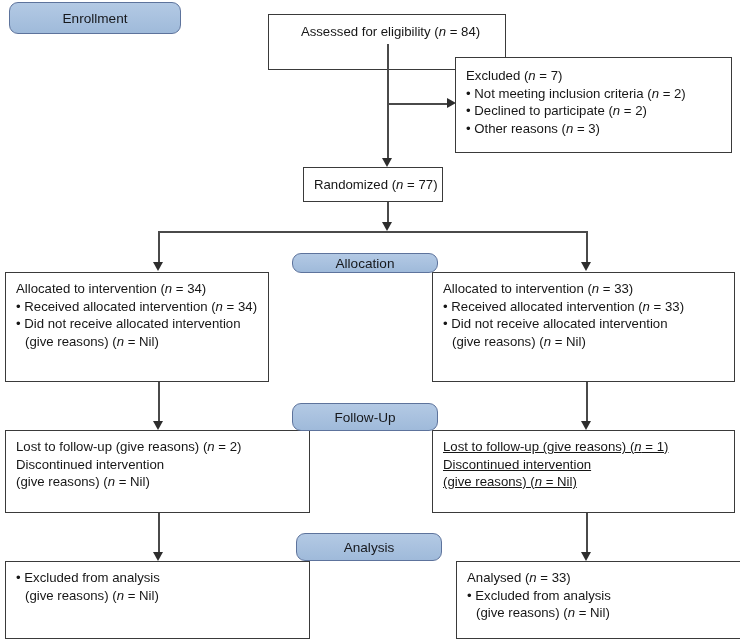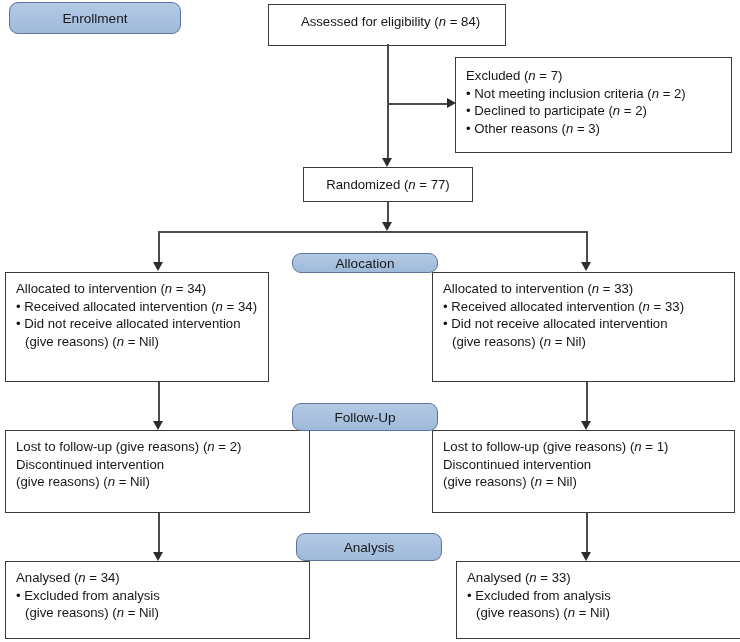--- a/index.html
+++ b/index.html
@@ -75,38 +75,38 @@
 </style>
 </head>
 <body>
 
 <div id="diagram">
 
   <div class="pill" style="left:9px; top:2px; width:172px; height:32px;">
     <span>Enrollment</span>
   </div>
 
-  <div class="box center" style="left:268px; top:4px; width:238px; height:42px;padding-left:17px;">
+  <div class="box center" style="left:268px; top:14px; width:238px; height:56px;padding-left:17px;">
     <span>Assessed for eligibility (<span class="ital">n</span> = 84)</span>
   </div>
 
   <div class="line vline" style="left:387px; top:44px; width:1.8px; height:115px;"></div>
   <div class="arrowhead arrow-down" style="left:382px; top:158px;"></div>
 
   <div class="line hline" style="left:388px; top:103px; width:60px; height:1.6px;"></div>
   <div class="arrowhead arrow-right" style="left:447px; top:98px;"></div>
 
   <div class="box" style="left:455px; top:57px; width:277px; height:96px; padding-top:9px;">
     <span class="bullet-line">Excluded  (<span class="ital">n</span> = 7)</span>
     <span class="bullet-line">• Not meeting inclusion criteria (<span class="ital">n</span> = 2)</span>
     <span class="bullet-line">• Declined to participate (<span class="ital">n</span> = 2)</span>
     <span class="bullet-line">• Other reasons (<span class="ital">n</span> = 3)</span>
   </div>
 
-  <div class="box center" style="left:303px; top:167px; width:170px; height:35px;">
+  <div class="box center" style="left:303px; top:167px; width:140px; height:35px;">
     <span>Randomized (<span class="ital">n</span> = 77)</span>
   </div>
 
   <div class="line vline" style="left:387px; top:202px; width:1.8px; height:22px;"></div>
   <div class="arrowhead arrow-down" style="left:382px; top:222px;"></div>
 
   <div class="line hline" style="left:158px; top:231px; width:430px; height:1.8px;"></div>
 
   <div class="line vline" style="left:158px; top:231px; width:1.8px; height:32px;"></div>
   <div class="arrowhead arrow-down" style="left:153px; top:262px;"></div>
@@ -141,38 +141,37 @@
   <div class="pill" style="left:292px; top:403px; width:146px; height:28px;">
     <span>Follow-Up</span>
   </div>
 
   <div class="box" style="left:5px; top:430px; width:305px; height:83px;">
     <span class="bullet-line">Lost to follow-up (give reasons) (<span class="ital">n</span> = 2)</span>
     <span class="bullet-line">Discontinued intervention</span>
     <span class="bullet-line">(give reasons) (<span class="ital">n</span> = Nil)</span>
   </div>
 
-  <div class="box" style="left:432px; top:430px; width:303px; height:83px;">
+  <div class="box" style="left:432px; top:430px; width:303px; height:83px;text-decoration:underline;">
     <span class="bullet-line">Lost to follow-up (give reasons) (<span class="ital">n</span> = 1)</span>
     <span class="bullet-line">Discontinued intervention</span>
     <span class="bullet-line">(give reasons) (<span class="ital">n</span> = Nil)</span>
   </div>
 
   <div class="line vline" style="left:158px; top:513px; width:1.8px; height:43px;"></div>
   <div class="arrowhead arrow-down" style="left:153px; top:552px;"></div>
 
   <div class="line vline" style="left:586px; top:513px; width:1.8px; height:43px;"></div>
   <div class="arrowhead arrow-down" style="left:581px; top:552px;"></div>
 
   <div class="pill" style="left:296px; top:533px; width:146px; height:28px;">
     <span>Analysis</span>
   </div>
 
   <div class="box" style="left:5px; top:561px; width:305px; height:78px;">
-    <span class="bullet-line">Analysed  (<span class="ital">n</span> = 34)</span>
     <span class="bullet-line">• Excluded from analysis</span>
     <span class="bullet-line hang">(give reasons) (<span class="ital">n</span> = Nil)</span>
   </div>
 
   <div class="box" style="left:456px; top:561px; width:357px; height:78px;">
     <span class="bullet-line">Analysed  (<span class="ital">n</span> = 33)</span>
     <span class="bullet-line">• Excluded from analysis</span>
     <span class="bullet-line hang">(give reasons) (<span class="ital">n</span> = Nil)</span>
   </div>
 

